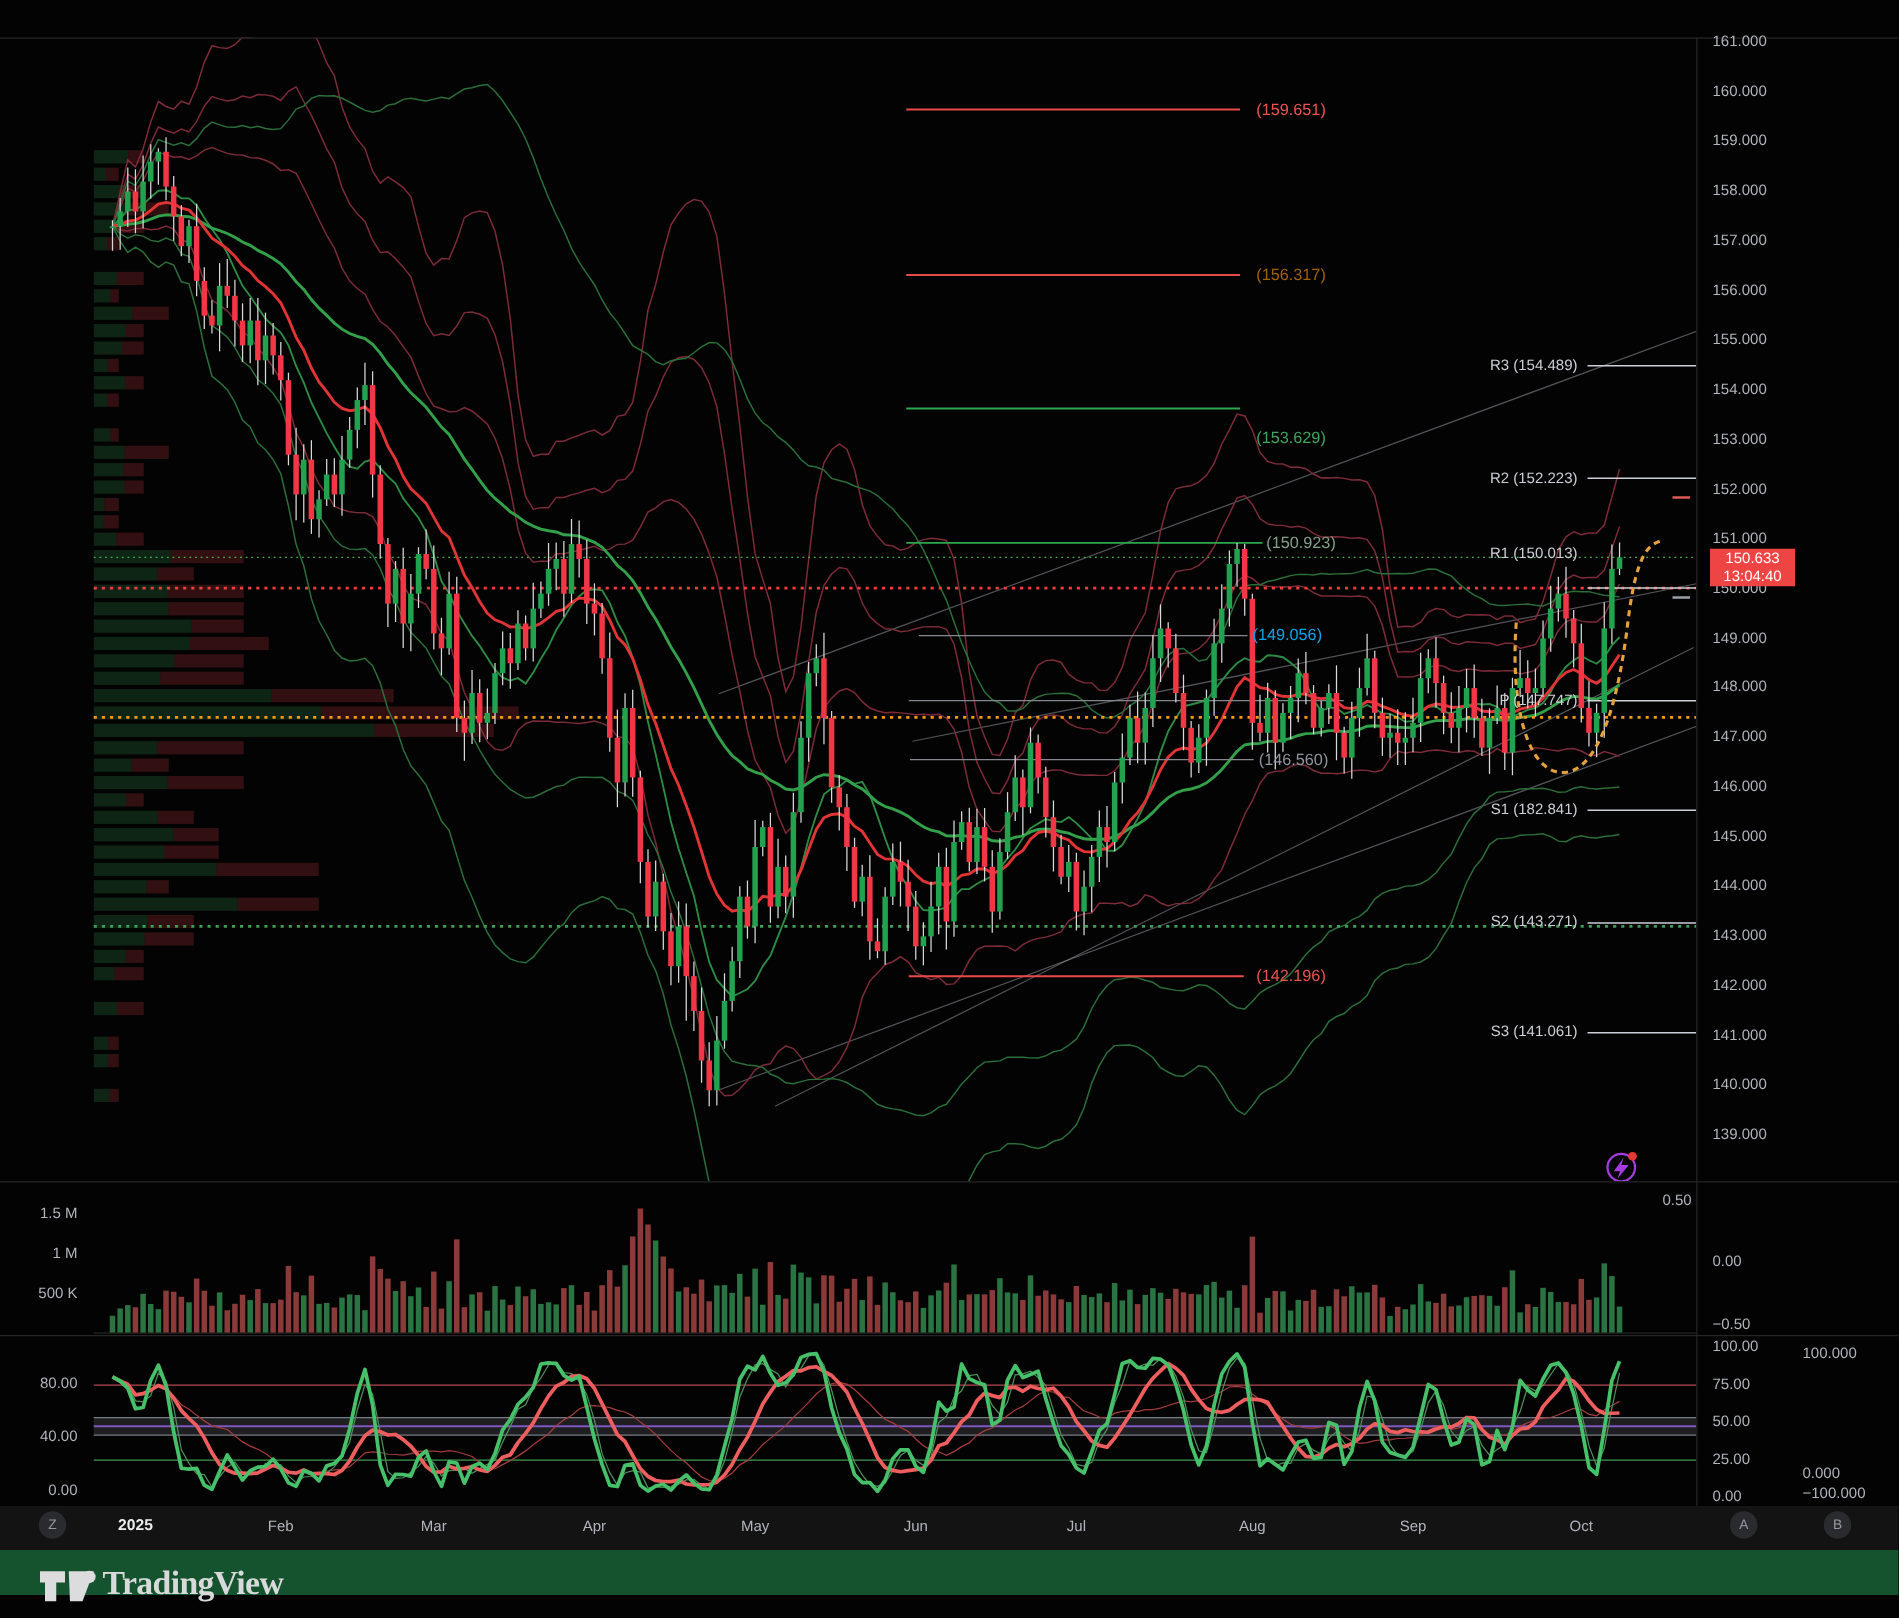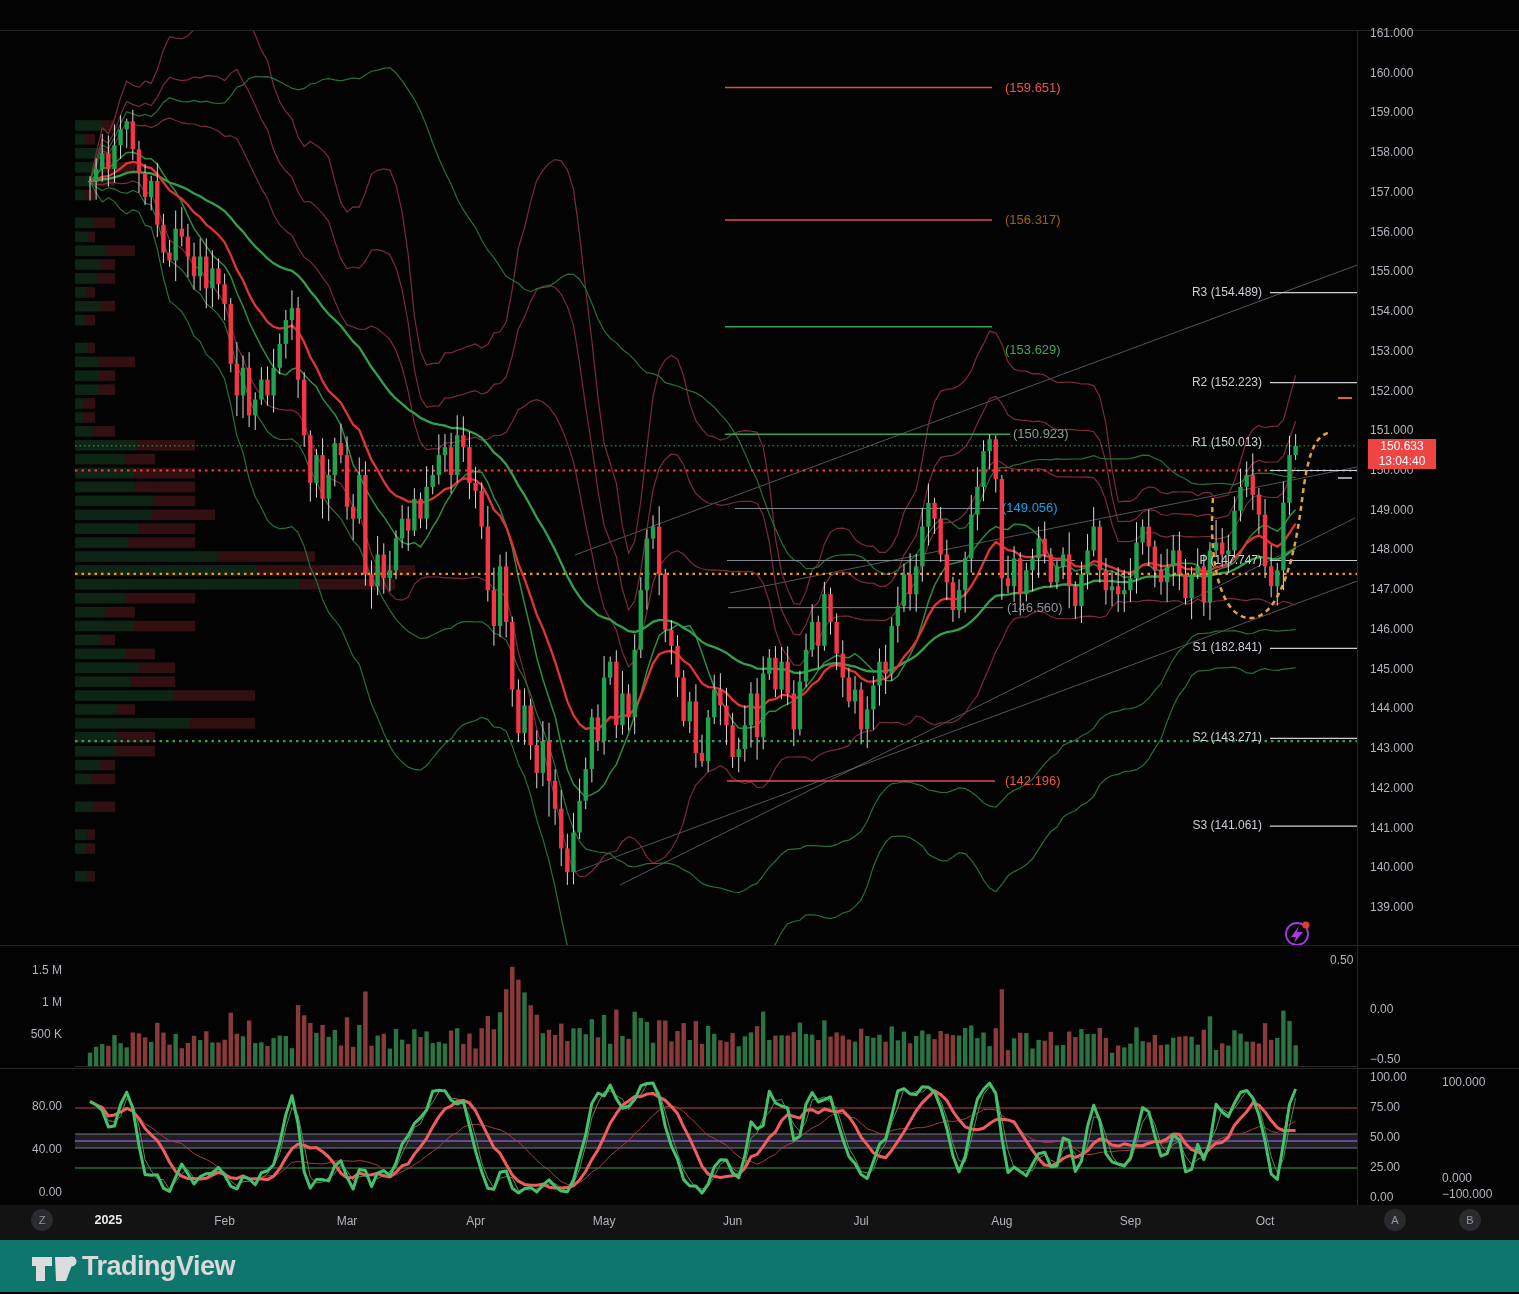--- a/index.html
+++ b/index.html
@@ -13,21 +13,21 @@
   .tick-r{text-align:right;width:60px;}
   .lvl{position:absolute;font-size:13px;white-space:nowrap;}
   .piv{position:absolute;font-size:12px;color:#cdd0d6;white-space:nowrap;text-align:right;width:110px;}
   .badge{position:absolute;left:1368px;width:68px;height:30px;background:#ef4444;color:#fff;
          font-size:12px;text-align:center;line-height:15px;z-index:5;}
   .taxis{position:absolute;left:0;top:1205px;width:1519px;height:35px;background:#131313;}
   .month{position:absolute;top:9px;font-size:12px;color:#b2b5be;transform:translateX(-50%);}
   .year{position:absolute;top:8px;font-size:12.5px;font-weight:bold;color:#eceded;transform:translateX(-50%);}
   .circ{position:absolute;top:4px;width:22px;height:22px;border-radius:50%;background:#2a2b2f;
         color:#9revolving598a1;color:#9598a1;font-size:11px;text-align:center;line-height:22px;}
-  .ftr{position:absolute;left:0;top:1240px;width:1519px;height:52px;background:#0f766e;}
+  .ftr{position:absolute;left:0;top:1240px;width:1519px;height:36px;background:#14532d;font-family:Liberation Serif, serif;}
   .ftr-text{position:absolute;left:82px;top:11px;font-size:27px;font-weight:bold;color:#d8d9db;letter-spacing:-0.5px;}
   svg{position:absolute;left:0;top:0;}
 </style>
 </head>
 <body>
 <div id="app">
 
 
 <svg id="chart-svg" width="1519" height="1294">
       <defs>

